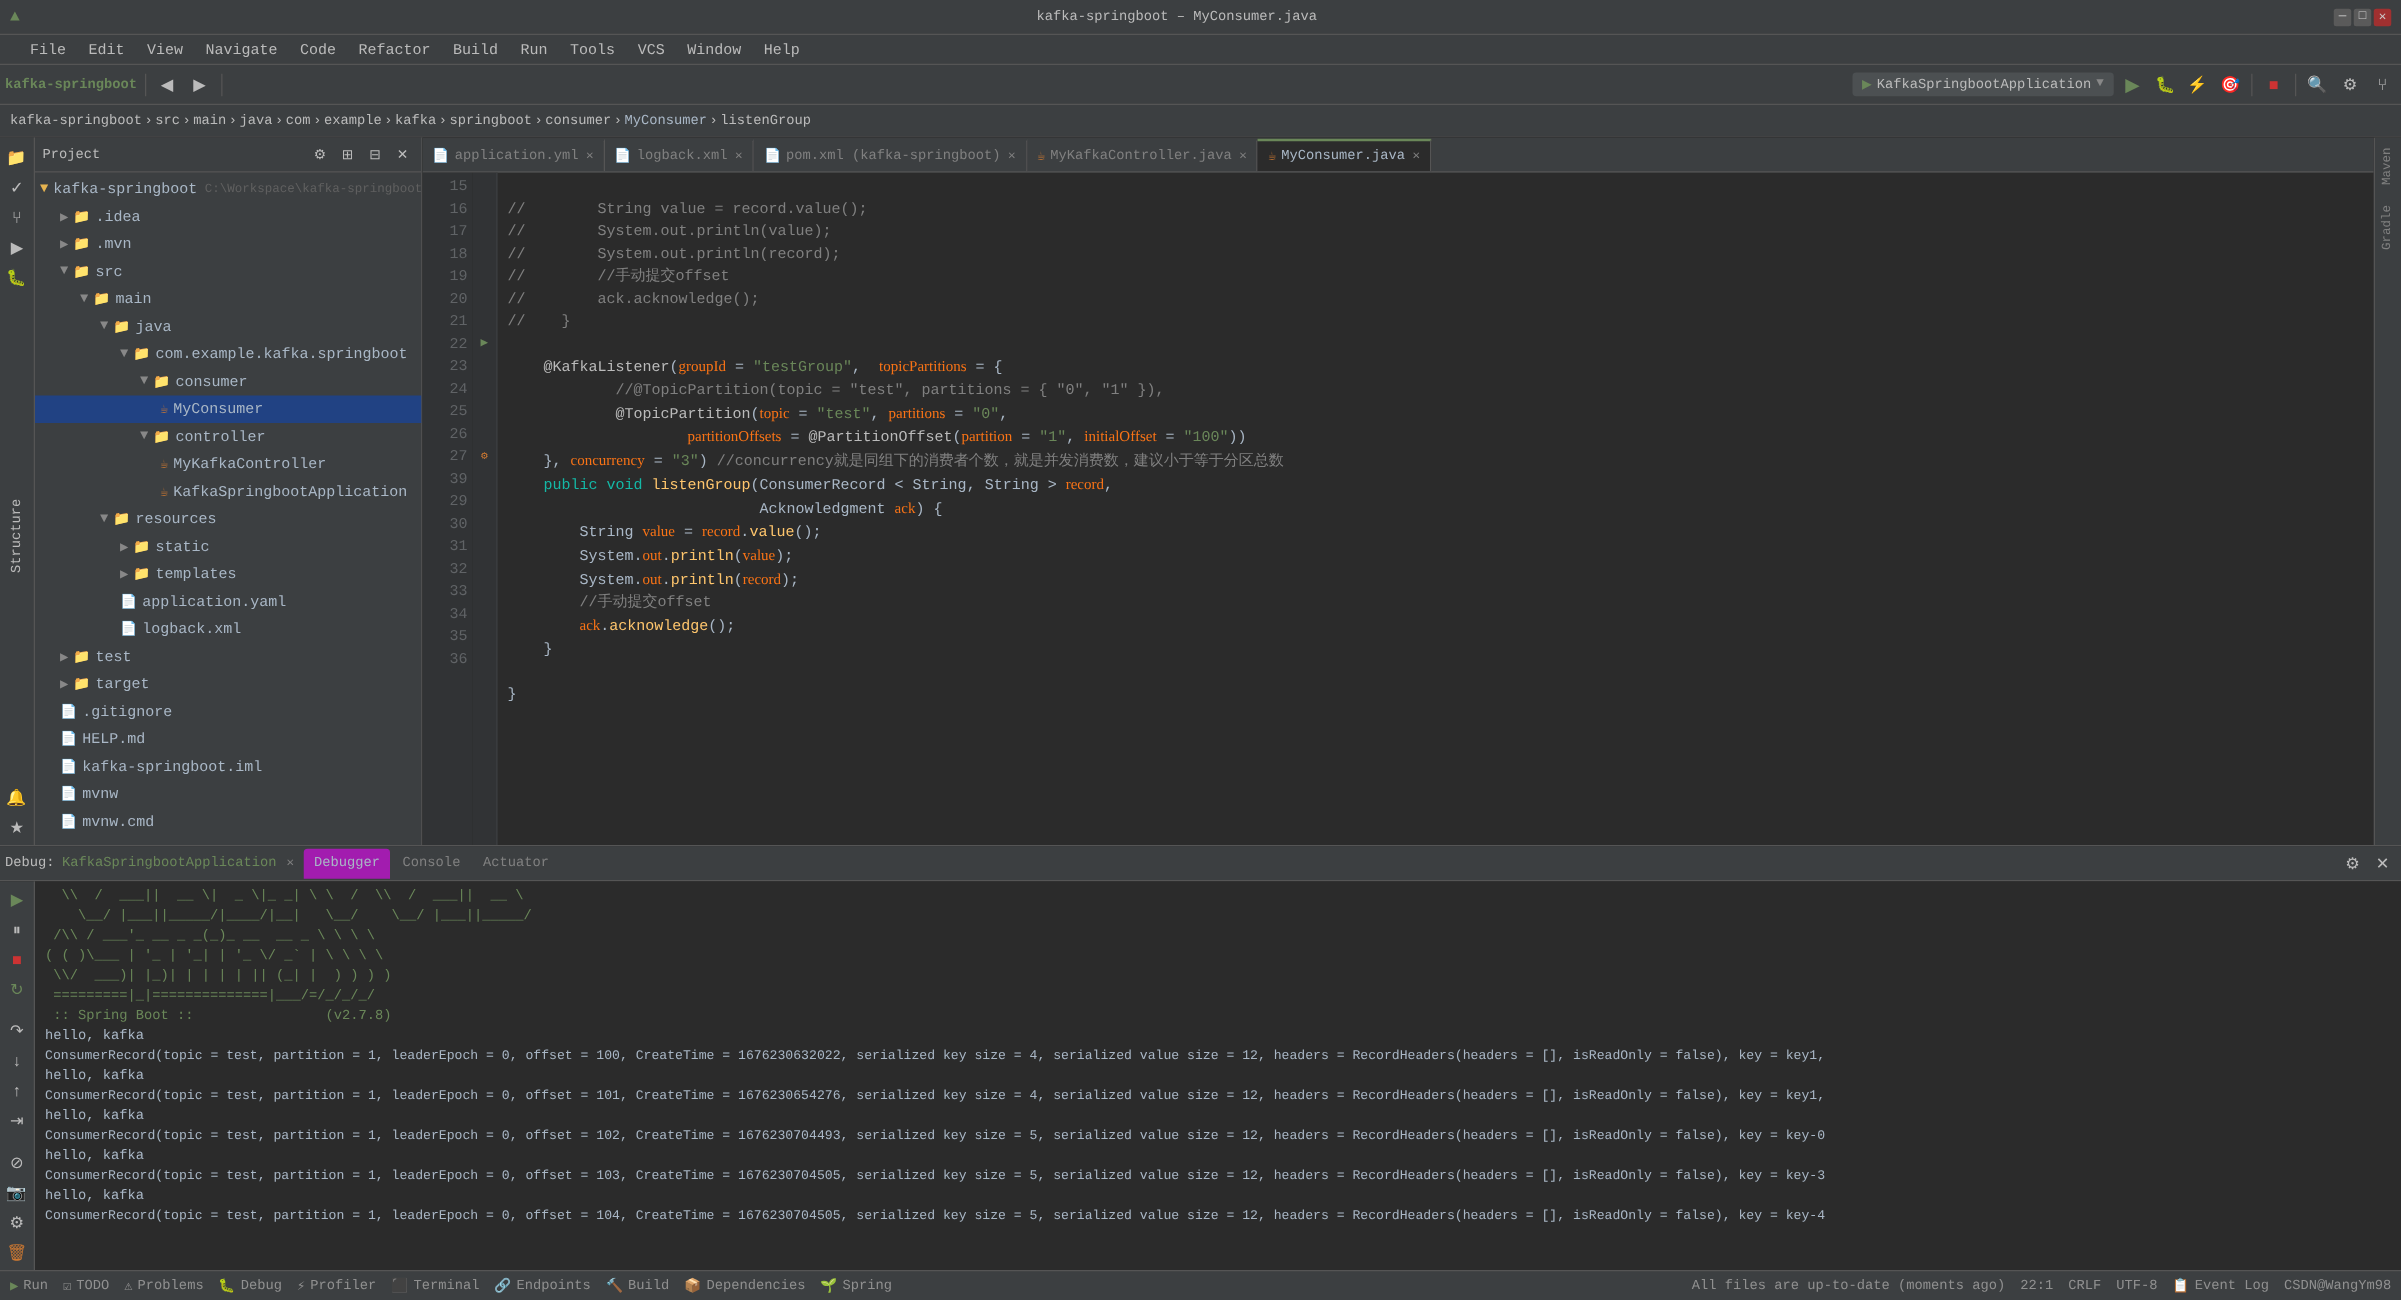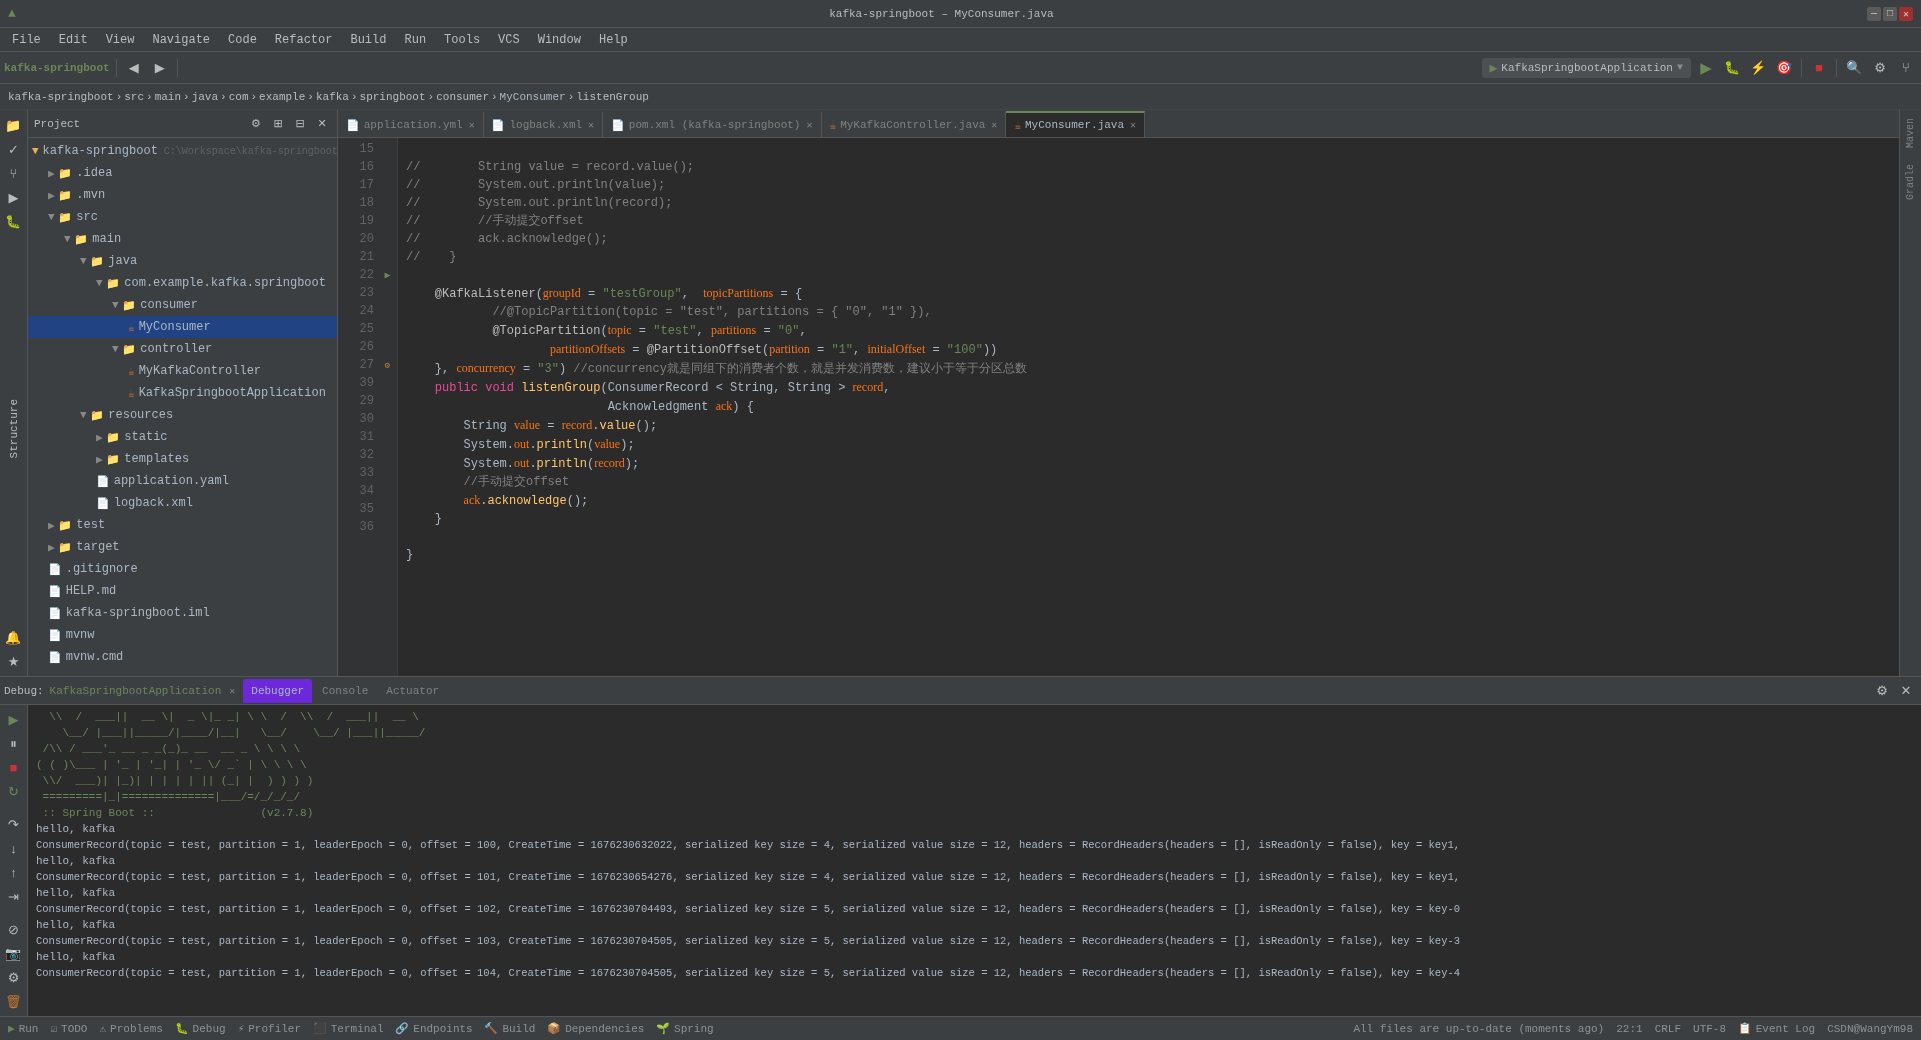--- a/index.html
+++ b/index.html
@@ -19,21 +19,21 @@
     #titlebar-center { font-size: 11px; color: #bbb; }
     #titlebar-right { display: flex; align-items: center; gap: 2px; }
     .title-btn { width: 14px; height: 14px; border-radius: 2px; background: #5a5a5a; display: flex; align-items: center; justify-content: center; cursor: pointer; font-size: 10px; color: #ccc; }
 
     
     #menubar {
       height: 24px;
       background: #3c3f41;
       display: flex;
       align-items: center;
-      padding: 0 4px;
+      padding: 0 16px;
       gap: 2px;
       border-bottom: 1px solid #555;
     }
     .menu-item { padding: 2px 8px; font-size: 12px; color: #bbb; cursor: pointer; border-radius: 2px; }
 
     
     #toolbar {
       height: 32px;
       background: #3c3f41;
       display: flex;
@@ -203,21 +203,21 @@
       padding: 0 8px;
       display: flex;
       align-items: center;
       gap: 4px;
       font-size: 11px;
       color: #808080;
       cursor: pointer;
       border-radius: 3px 3px 0 0;
     }
     .debug-tab.active {
-      background: #6d28d9;
+      background: #a21caf;
       color: #a9b7c6;
     }
     #console-content {
       flex: 1;
       overflow-y: auto;
       padding: 4px 8px;
       font-size: 11px;
       line-height: 16px;
       font-family: 'Courier New', monospace;
       background: #2b2b2b;
@@ -238,21 +238,21 @@
       justify-content: space-between;
       border-top: 1px solid #555;
       font-size: 11px;
       color: #909090;
     }
     #statusbar-left { display: flex; align-items: center; gap: 12px; }
     #statusbar-right { display: flex; align-items: center; gap: 12px; }
     .status-item { display: flex; align-items: center; gap: 4px; cursor: pointer; }
 
     
-    .kw { color: #ec4899; }
+    .kw { color: #14b8a6; }
     .str { color: #6a8759; }
     .ann { color: #bbb; }
     .comment { color: #808080; }
     .method { color: #ffc66d; }
     .type { color: #a9b7c6; }
     .var { color: #f97316; font-family: Liberation Serif, serif; }
 
     
     #left-vtoolbar {
       width: 28px;

